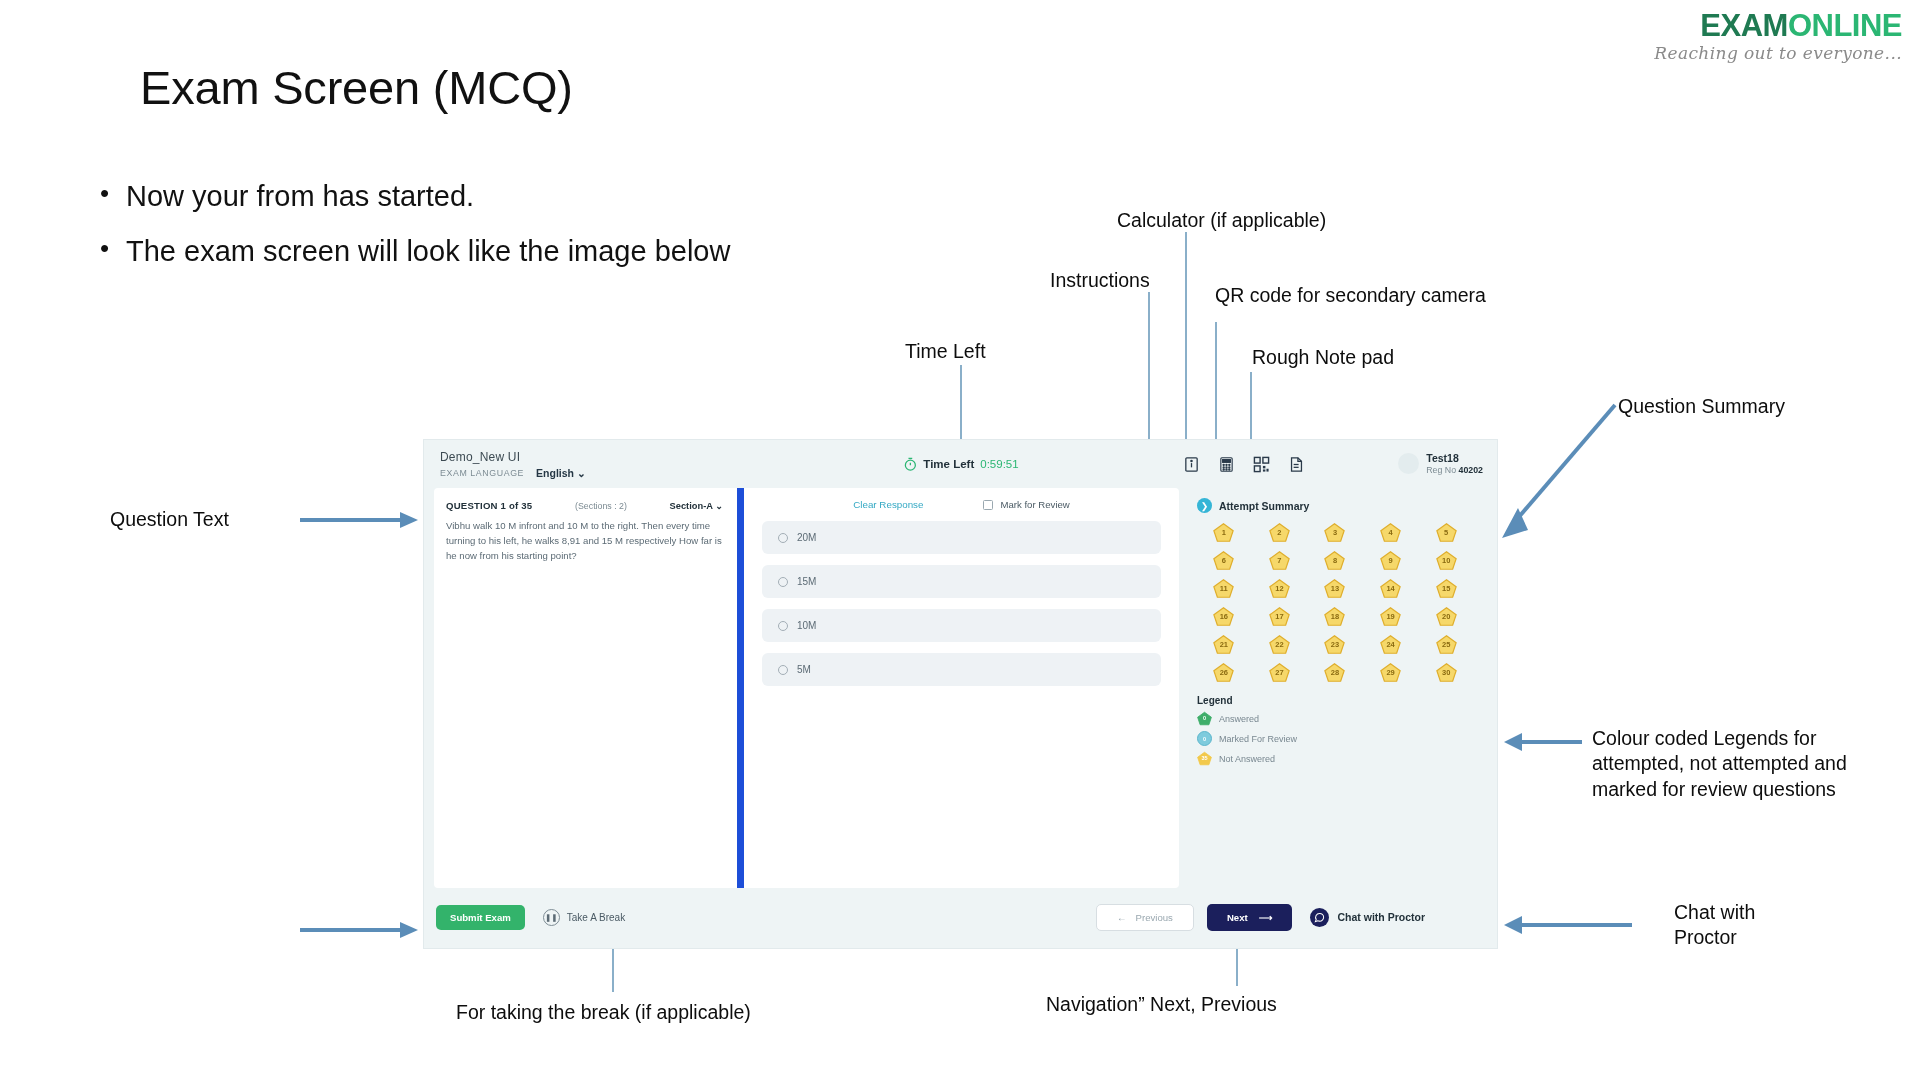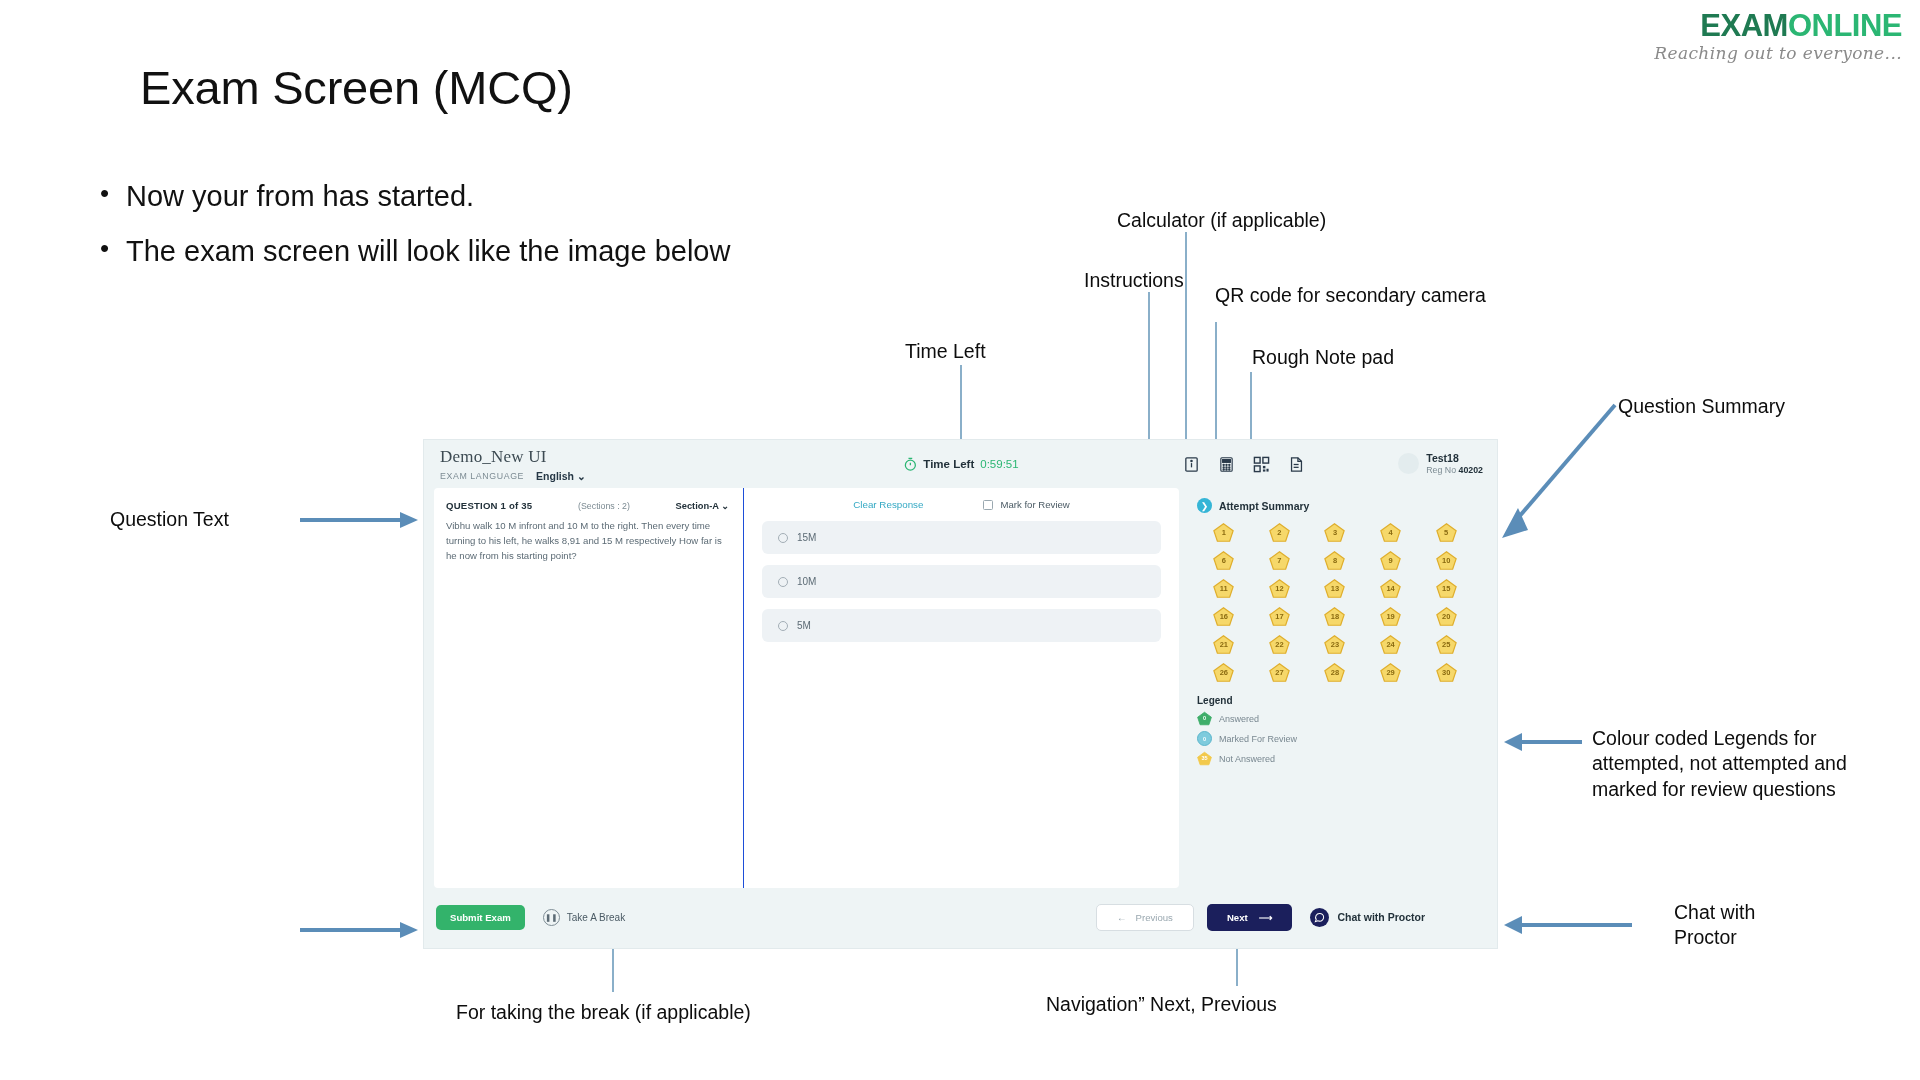--- a/index.html
+++ b/index.html
@@ -37,21 +37,21 @@
   #app {
     position: absolute; left: 424px; top: 440px; width: 1073px; height: 508px;
     background: #eef4f5; box-shadow: 0 0 0 1px #e2eaec;
     font-family: "Liberation Sans", sans-serif;
   }
   #app-top {
     height: 48px; background: #eef4f5; display: flex; align-items: center; padding: 0 16px;
     position: relative;
   }
   .app-brandbox { width: 230px; }
-  .app-title { font-size: 17px; color: #3c4a52; font-weight: 500; letter-spacing: .2px; font-family: Liberation Serif, serif; }
+  .app-title { font-size: 12px; color: #3c4a52; font-weight: 500; letter-spacing: .2px; }
   .app-langline { display: flex; align-items: center; gap: 12px; margin-top: 3px; }
   .app-langlabel { font-size: 8.8px; color: #7d8c94; letter-spacing: .6px; }
   .app-langval { font-size: 10.5px; color: #253745; font-weight: 700; }
 
   .timer-wrap { position: absolute; left: 50%; transform: translateX(-50%);
                 display: flex; align-items: center; gap: 6px; }
   .timer-label { font-size: 11.5px; font-weight: 700; color: #22313a; }
   .timer-val { font-size: 11.5px; color: #2bb673; font-weight: 500; }
 
   .tool-icons { position: absolute; right: 192px; display: flex; gap: 18px; align-items: center; }
@@ -59,21 +59,21 @@
 
   .user-box { position: absolute; right: 14px; display: flex; align-items: center; gap: 7px; }
   .user-av { width: 21px; height: 21px; border-radius: 50%; background: #e3ecee; }
   .user-name { font-size: 10.5px; font-weight: 700; color: #22313a; line-height: 1.25; }
   .user-reg { font-size: 8.8px; color: #7b8a92; line-height: 1.25; }
   .user-reg b { color: #22313a; }
 
   
   #app-body { display: flex; height: 400px; padding: 0 10px; gap: 8px; }
   .panel-left { flex: 0 0 745px; background: #fff; border-radius: 4px; display: flex; }
-  .q-col { flex: 0 0 310px; padding: 12px 14px 0 12px; border-right: 1px solid #1d4ed8; }
+  .q-col { flex: 0 0 310px; padding: 12px 14px 0 12px; border-right: 7px solid #1d4ed8; }
   .q-head { display: flex; align-items: baseline; justify-content: space-between; }
   .q-num { font-size: 9.6px; font-weight: 700; color: #22313a; letter-spacing: .2px; }
   .q-sections { font-size: 8.8px; color: #7b8a92; }
   .q-sec-sel { font-size: 9.3px; font-weight: 700; color: #22313a; }
   .q-text { margin-top: 8px; font-size: 9.6px; line-height: 1.55; color: #5c6b75; }
 
   .a-col { flex: 1; padding: 11px 18px 0 18px; }
   .a-top { display: flex; align-items: flex-start; justify-content: center; gap: 60px; }
   .clear-resp { font-size: 9.8px; color: #35a9c4; cursor: pointer; }
   .mfr { display: flex; align-items: center; gap: 7px; font-size: 9.6px; color: #4a5a64; }
@@ -142,21 +142,21 @@
       <span class="dot">•</span>
       <span>Now your from has started.</span>
     </div>
     <div class="bullet">
       <span class="dot">•</span>
       <span>The exam screen will look like the image below</span>
     </div>
   </div>
 
   <div class="callout" style="left:1117px; top:208px;">Calculator (if applicable)</div>
-  <div class="callout" style="left:1084px; top:268px;text-align:right;">Instructions</div>
+  <div class="callout" style="left:1050px; top:268px;text-align:right;">Instructions</div>
   <div class="callout" style="left:1215px; top:283px;">QR code for secondary camera</div>
   <div class="callout" style="left:1252px; top:345px;">Rough Note pad</div>
   <div class="callout" style="left:905px; top:339px;">Time Left</div>
   <div class="callout" style="left:1618px; top:394px;">Question Summary</div>
   <div class="callout" style="left:110px; top:507px;">Question Text</div>
   <div class="callout" style="left:562px; top:719px;">Options</div>
   <div class="callout" style="left:1592px; top:726px; width:270px;">Colour coded Legends for attempted, not attempted and marked for review questions</div>
   <div class="callout" style="left:1674px; top:900px; width:120px;">Chat with Proctor</div>
   <div class="callout" style="left:456px; top:1000px;">For taking the break (if applicable)</div>
   <div class="callout" style="left:1046px; top:992px;">Navigation” Next, Previous</div>
@@ -276,20 +276,24 @@
           <div class="a-top">
             <span class="clear-resp">Clear Response</span>
             <span class="mfr">
               <span class="mfr-box"></span>
               <span>Mark for Review</span>
             </span>
           </div>
           <div id="options-list">
               <div class="opt">
                 <span class="opt-radio"></span>
+                <span class="opt-label">20M</span>
+              </div>
+              <div class="opt">
+                <span class="opt-radio"></span>
                 <span class="opt-label">15M</span>
               </div>
               <div class="opt">
                 <span class="opt-radio"></span>
                 <span class="opt-label">10M</span>
               </div>
               <div class="opt">
                 <span class="opt-radio"></span>
                 <span class="opt-label">5M</span>
               </div>

